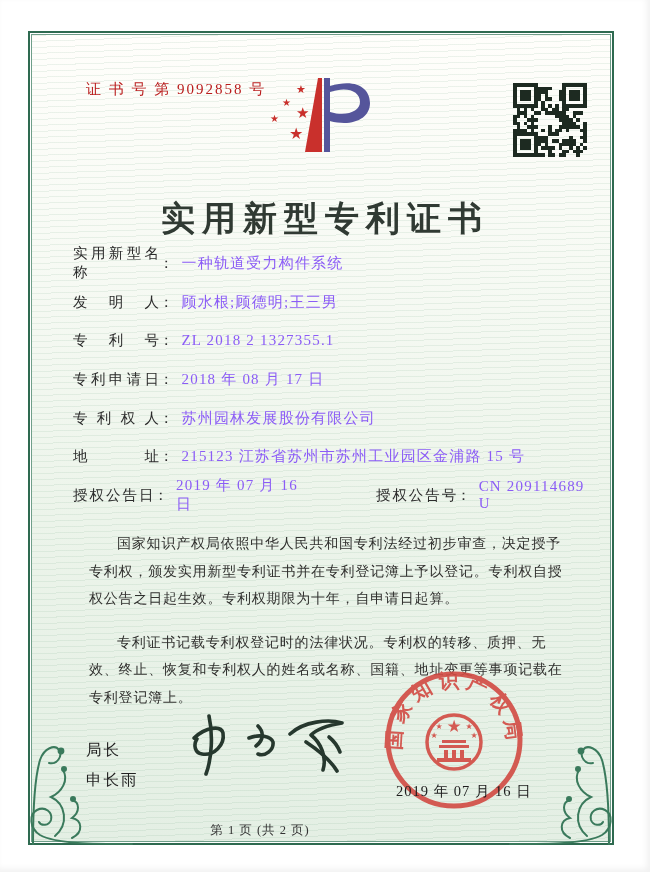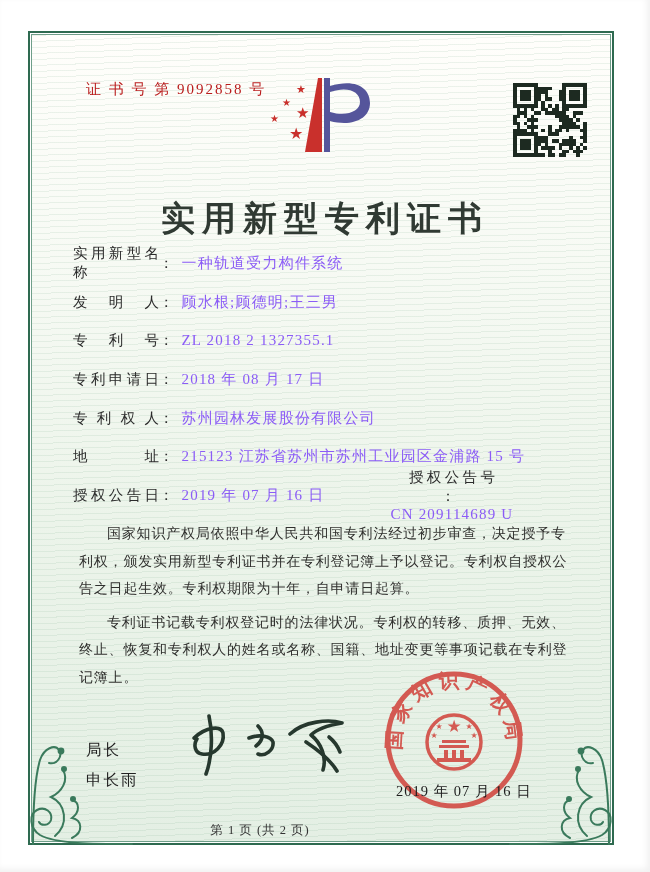--- a/index.html
+++ b/index.html
@@ -47,26 +47,26 @@
 
   
   .fields{position:absolute;left:73px;top:244px;width:520px;}
   .frow{height:38.7px;display:flex;align-items:center;font-size:15px;}
   .flabel{
     display:inline-block;width:86px;font-size:14.5px;color:#2b2b2b;
     text-align:justify;text-align-last:justify;
   }
   .fcolon{margin-right:8px;font-size:14.5px;}
   .fvalue{letter-spacing:1.2px;color:#8b5cf6;}
-  .fpair2{margin-left:66px;display:flex;align-items:center;flex-direction:column;}
+  .fpair2{margin-left:66px;display:flex;align-items:center;}
 
   
   .legal{position:absolute;left:73px;top:514px;width:508px;font-size:14px;
     line-height:27.5px;letter-spacing:.8px;color:#30302e;}
-  .legal p{margin:6px;text-indent:2em;}
+  .legal p{margin:16px;text-indent:2em;}
 
   
   .signer{position:absolute;left:86px;top:735px;font-family:"Liberation Sans","DejaVu Sans",sans-serif;
     font-size:15.5px;line-height:30px;letter-spacing:2px;color:#222;}
   .signature{position:absolute;left:178px;top:710px;}
 
   
   .seal{position:absolute;left:382px;top:666px;opacity:.9;}
   .seal-date{position:absolute;left:396px;top:782px;font-size:14.5px;letter-spacing:1px;color:#1d1d1d;z-index:5;}
 

